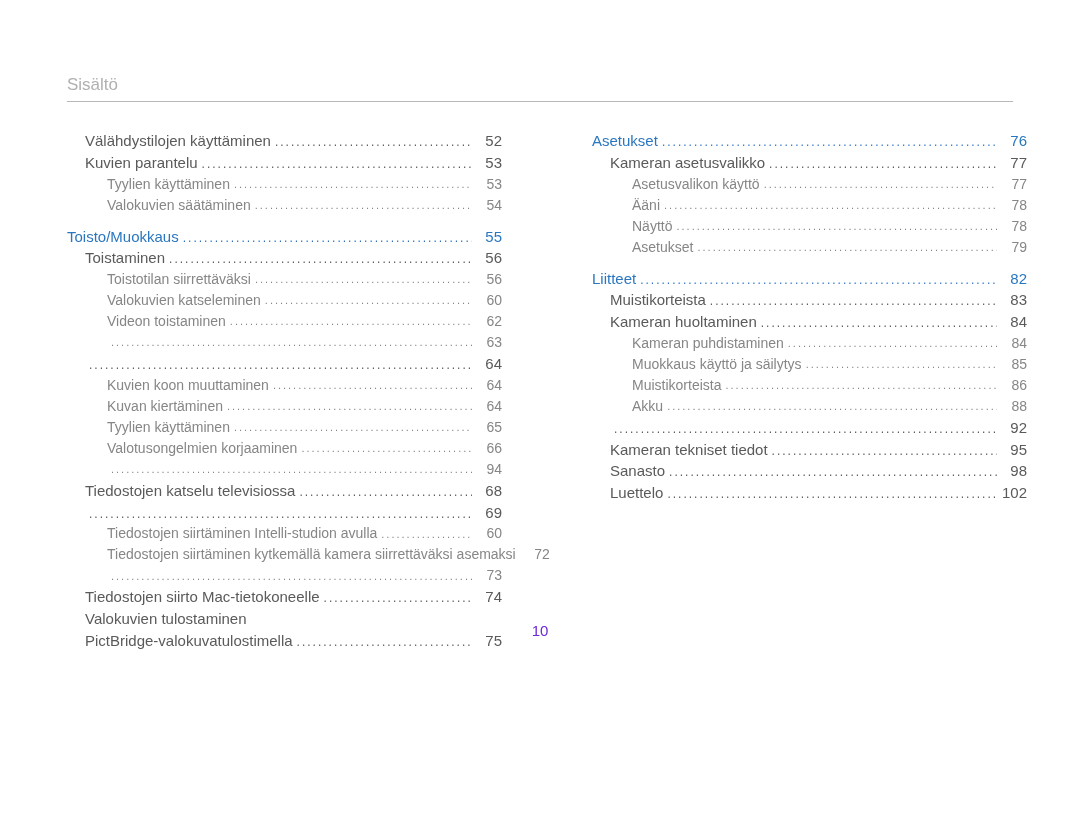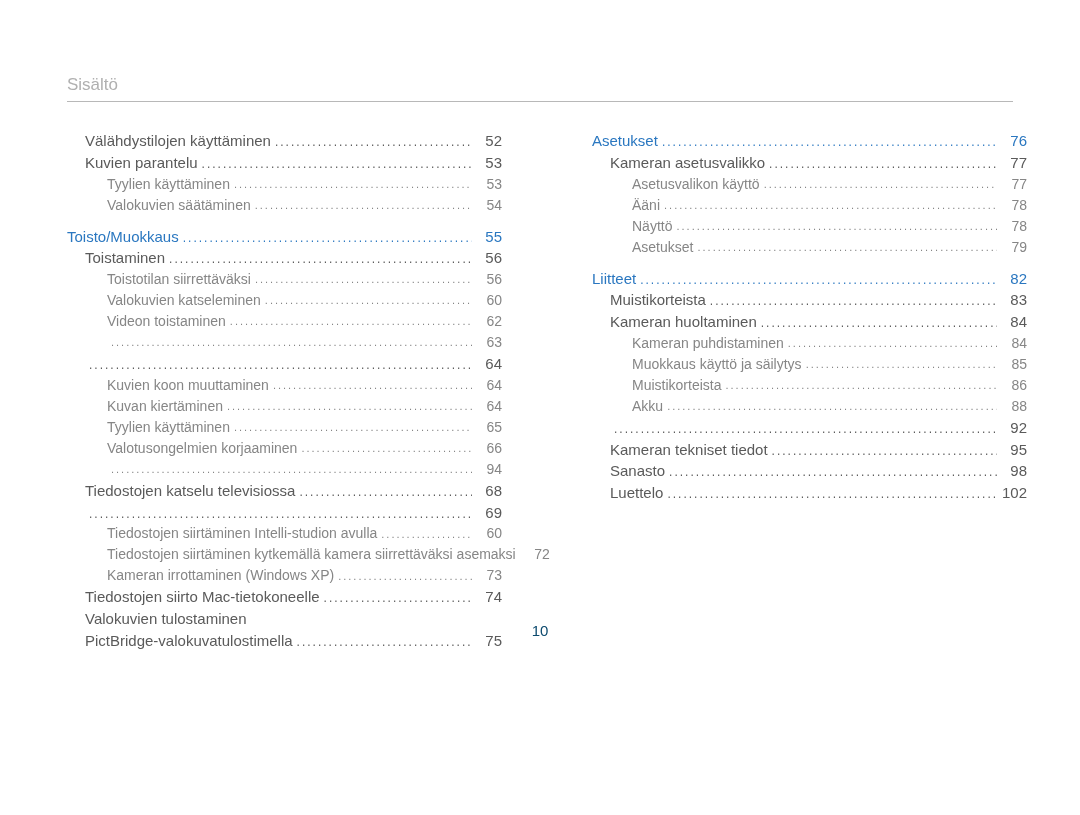--- a/index.html
+++ b/index.html
@@ -72,21 +72,21 @@
   .ind-2 { padding-left: 40px; align-items: center; }
   .multi { white-space: normal; }
   .spacer-s { height: 10px; }
   .footer-pagenum {
     position: absolute;
     width: 100%;
     left: 0;
     bottom: 26px;
     text-align: center;
     font-size: 15px;
-    color: #0c4a6e;
+    color: #6d28d9;
   }
 </style>
 </head>
 <body>
 
 <div class="page">
   <div class="header-title">Sisältö</div>
   <hr class="hr">
   <div class="columns">
     <div class="col" id="col-left">
@@ -181,21 +181,20 @@
           <span class="label">Tiedostojen siirtäminen Intelli-studion avulla </span>
           <span class="dots">...........................................................................................................................</span>
           <span class="page-num"> 60</span>
         </div>
         <div class="entry small ind-2 multi">
           <span class="label">Tiedostojen siirtäminen kytkemällä kamera siirrettäväksi asemaksi </span>
           <span class="dots">...........................................................................................................................</span>
           <span class="page-num"> 72</span>
         </div>
         <div class="entry small ind-2">
-          <span class="label">Kameran irrottaminen (Windows XP) </span>
           <span class="dots">...........................................................................................................................</span>
           <span class="page-num"> 73</span>
         </div>
         <div class="entry ind-1">
           <span class="label">Tiedostojen siirto Mac-tietokoneelle </span>
           <span class="dots">...........................................................................................................................</span>
           <span class="page-num"> 74</span>
         </div>
         <div class="entry ind-1">
           <span class="label">Valokuvien tulostaminen</span>

